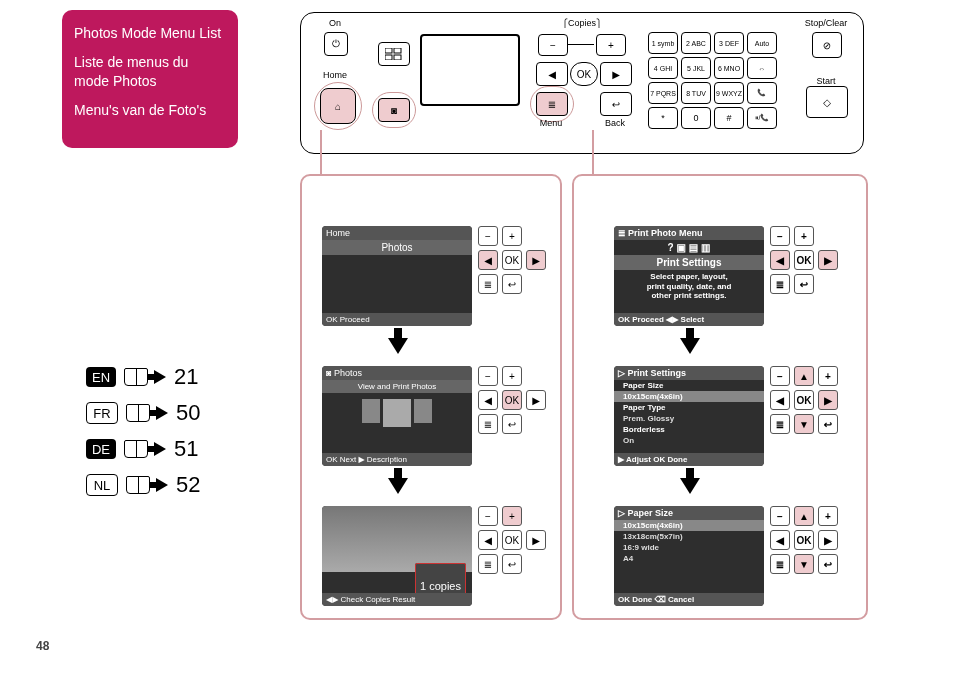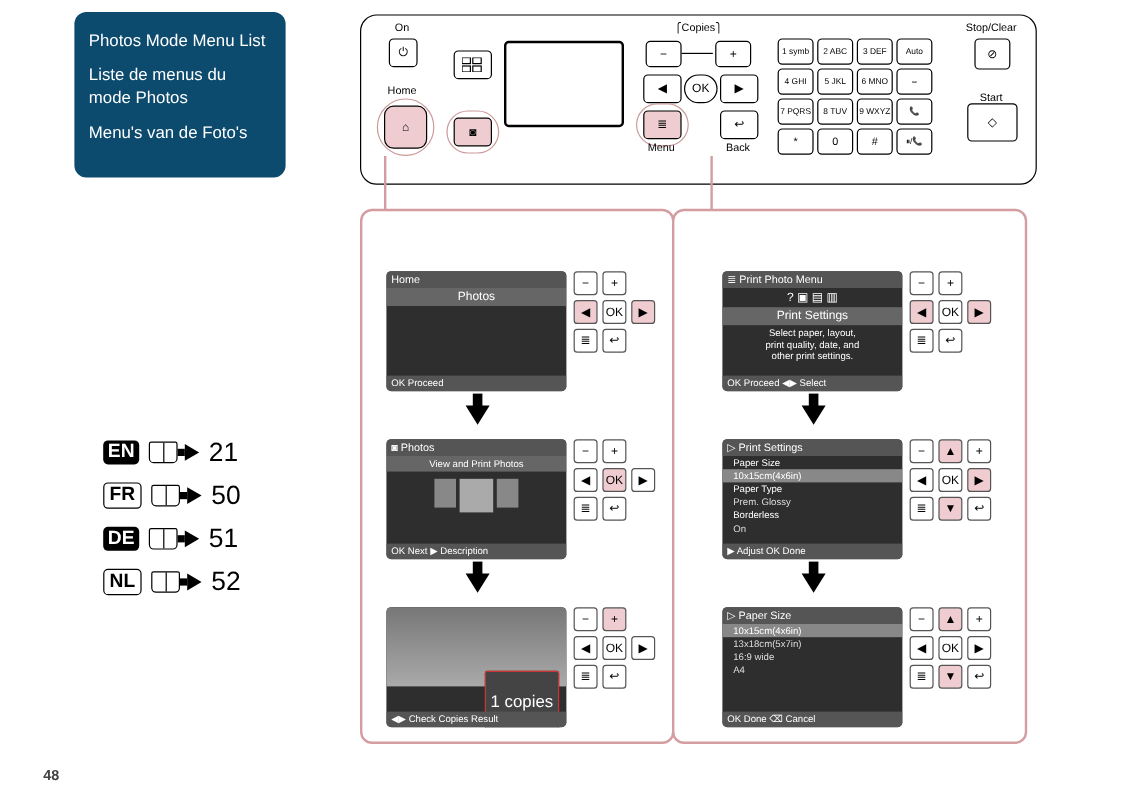--- a/index.html
+++ b/index.html
@@ -17,21 +17,21 @@
     width: 954px;
     height: 673px;
   }
 
   
   .info-box {
     position: absolute;
     left: 62px;
     top: 10px;
     width: 152px;
-    background: #0c4a6e;
+    background: #be185d;
     color: #fff;
     border-radius: 10px;
     padding: 14px 12px 18px 12px;
     font-size: 14px;
     line-height: 1.35;
   }
   .info-box p { margin: 0 0 10px 0; }
 
   
   .lang-list {
@@ -45,22 +45,22 @@
     align-items: center;
     margin-bottom: 10px;
   }
   .badge {
     display: inline-flex;
     align-items: center;
     justify-content: center;
     width: 30px;
     height: 20px;
     border-radius: 4px;
-    font-size: 16px;
-    font-weight: 700;
+    font-size: 13px;
+    font-weight: 400;
     color: #fff;
     background: #000;
     margin-right: 8px;
   }
   .badge.out { background: #fff; color: #000; border: 1px solid #000; }
   .book-icon {
     width: 22px;
     height: 16px;
     border: 1.5px solid #000;
     border-radius: 2px 2px 4px 4px;
@@ -162,21 +162,21 @@
   }
 
   
   .flow {
     position: absolute;
     border: 2px solid #d39da1;
     border-radius: 10px;
     background: #fff;
   }
   .flow-a { left: 300px; top: 174px; width: 258px; height: 442px; }
-  .flow-b { left: 560px; top: 174px; width: 292px; height: 442px; }
+  .flow-b { left: 572px; top: 174px; width: 292px; height: 442px; font-weight: bold; }
 
   .step {
     position: absolute;
     display: flex;
     gap: 6px;
   }
   .lcd {
     width: 150px;
     height: 100px;
     background: #2e2e2e;
@@ -255,21 +255,21 @@
   }
   .hlring {
     position:absolute;
     border:1.5px solid #c99;
     border-radius:50%;
   }
   .redbox {
     border:1.5px solid #c33;
     border-radius:2px;
     padding:16px 4px;
-    font-size:14px;
+    font-size:11px;
     color:#fff;
     background:#444;
   }
 
   svg { display:block; }
 </style>
 </head>
 <body>
 <div class="page">
 

